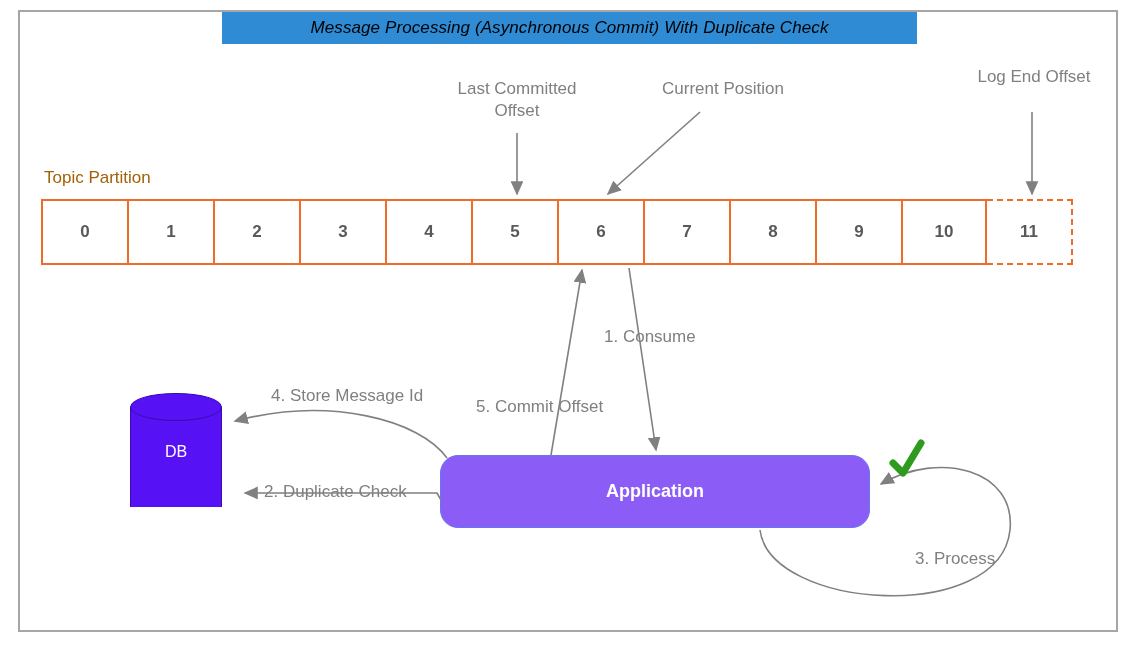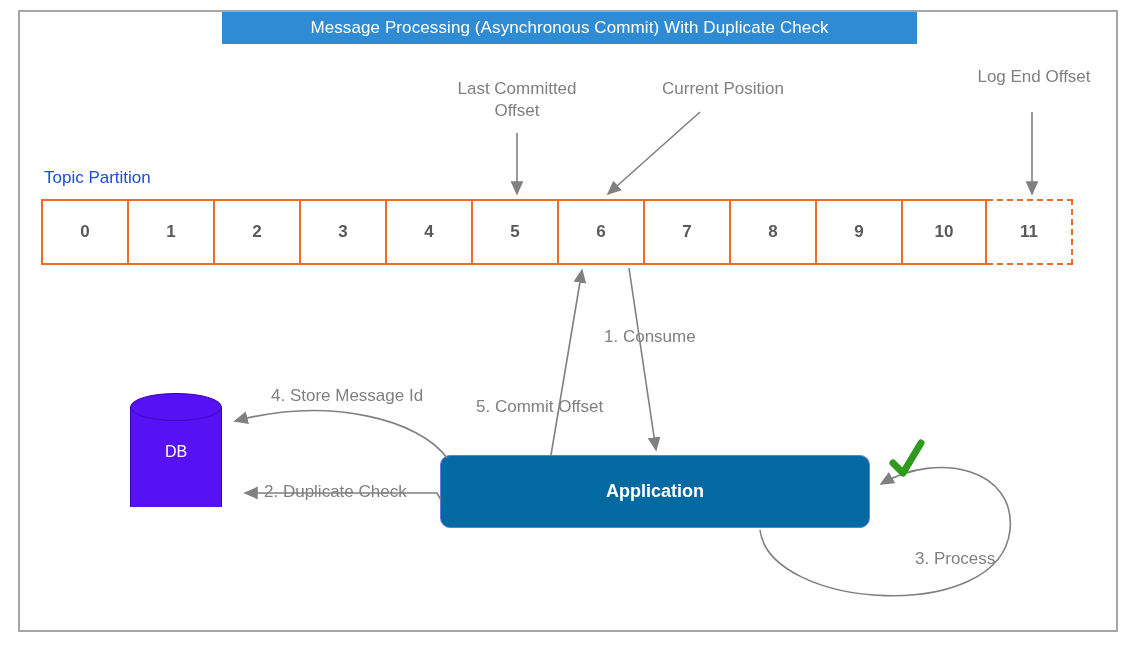--- a/index.html
+++ b/index.html
@@ -30,45 +30,46 @@
     background: transparent;
   }
   
   .title-banner {
     position: absolute;
     left: 222px;
     top: 12px;
     width: 695px;
     height: 32px;
     background: #2e8bd4;
-    color: #ffffff;
+    color: #000000;
     font-size: 17px;
     line-height: 32px;
     text-align: center;
     white-space: nowrap;
     letter-spacing: 0.1px;
+    font-style: italic;
   }
   
   .callout {
     position: absolute;
     color: #808080;
     font-size: 17px;
     text-align: center;
     line-height: 22px;
     white-space: pre-line;
   }
   #label-last-committed { left: 427px; top: 78px; width: 180px; }
   #label-current-position { left: 628px; top: 78px; width: 190px; }
   #label-log-end-offset { left: 944px; top: 66px; width: 180px; }
   
   #label-topic-partition {
     position: absolute;
     left: 44px;
     top: 168px;
-    color: #1d4ed8;
+    color: #a16207;
     font-size: 17px;
     white-space: nowrap;
   }
   
   .partition-row {
     position: absolute;
     left: 41px;
     top: 199px;
     height: 66px;
     display: flex;
@@ -149,23 +150,23 @@
     font-size: 16px;
     z-index: 5;
   }
   
   .app-box {
     position: absolute;
     left: 440px;
     top: 455px;
     width: 430px;
     height: 73px;
-    background: #0369a1;
+    background: #8b5cf6;
     border: 1px solid #6677ee;
-    border-radius: 10px;
+    border-radius: 18px;
     box-sizing: border-box;
     color: #ffffff;
     font-size: 18px;
     font-weight: bold;
     display: flex;
     align-items: center;
     justify-content: center;
   }
   
   #arrows {

